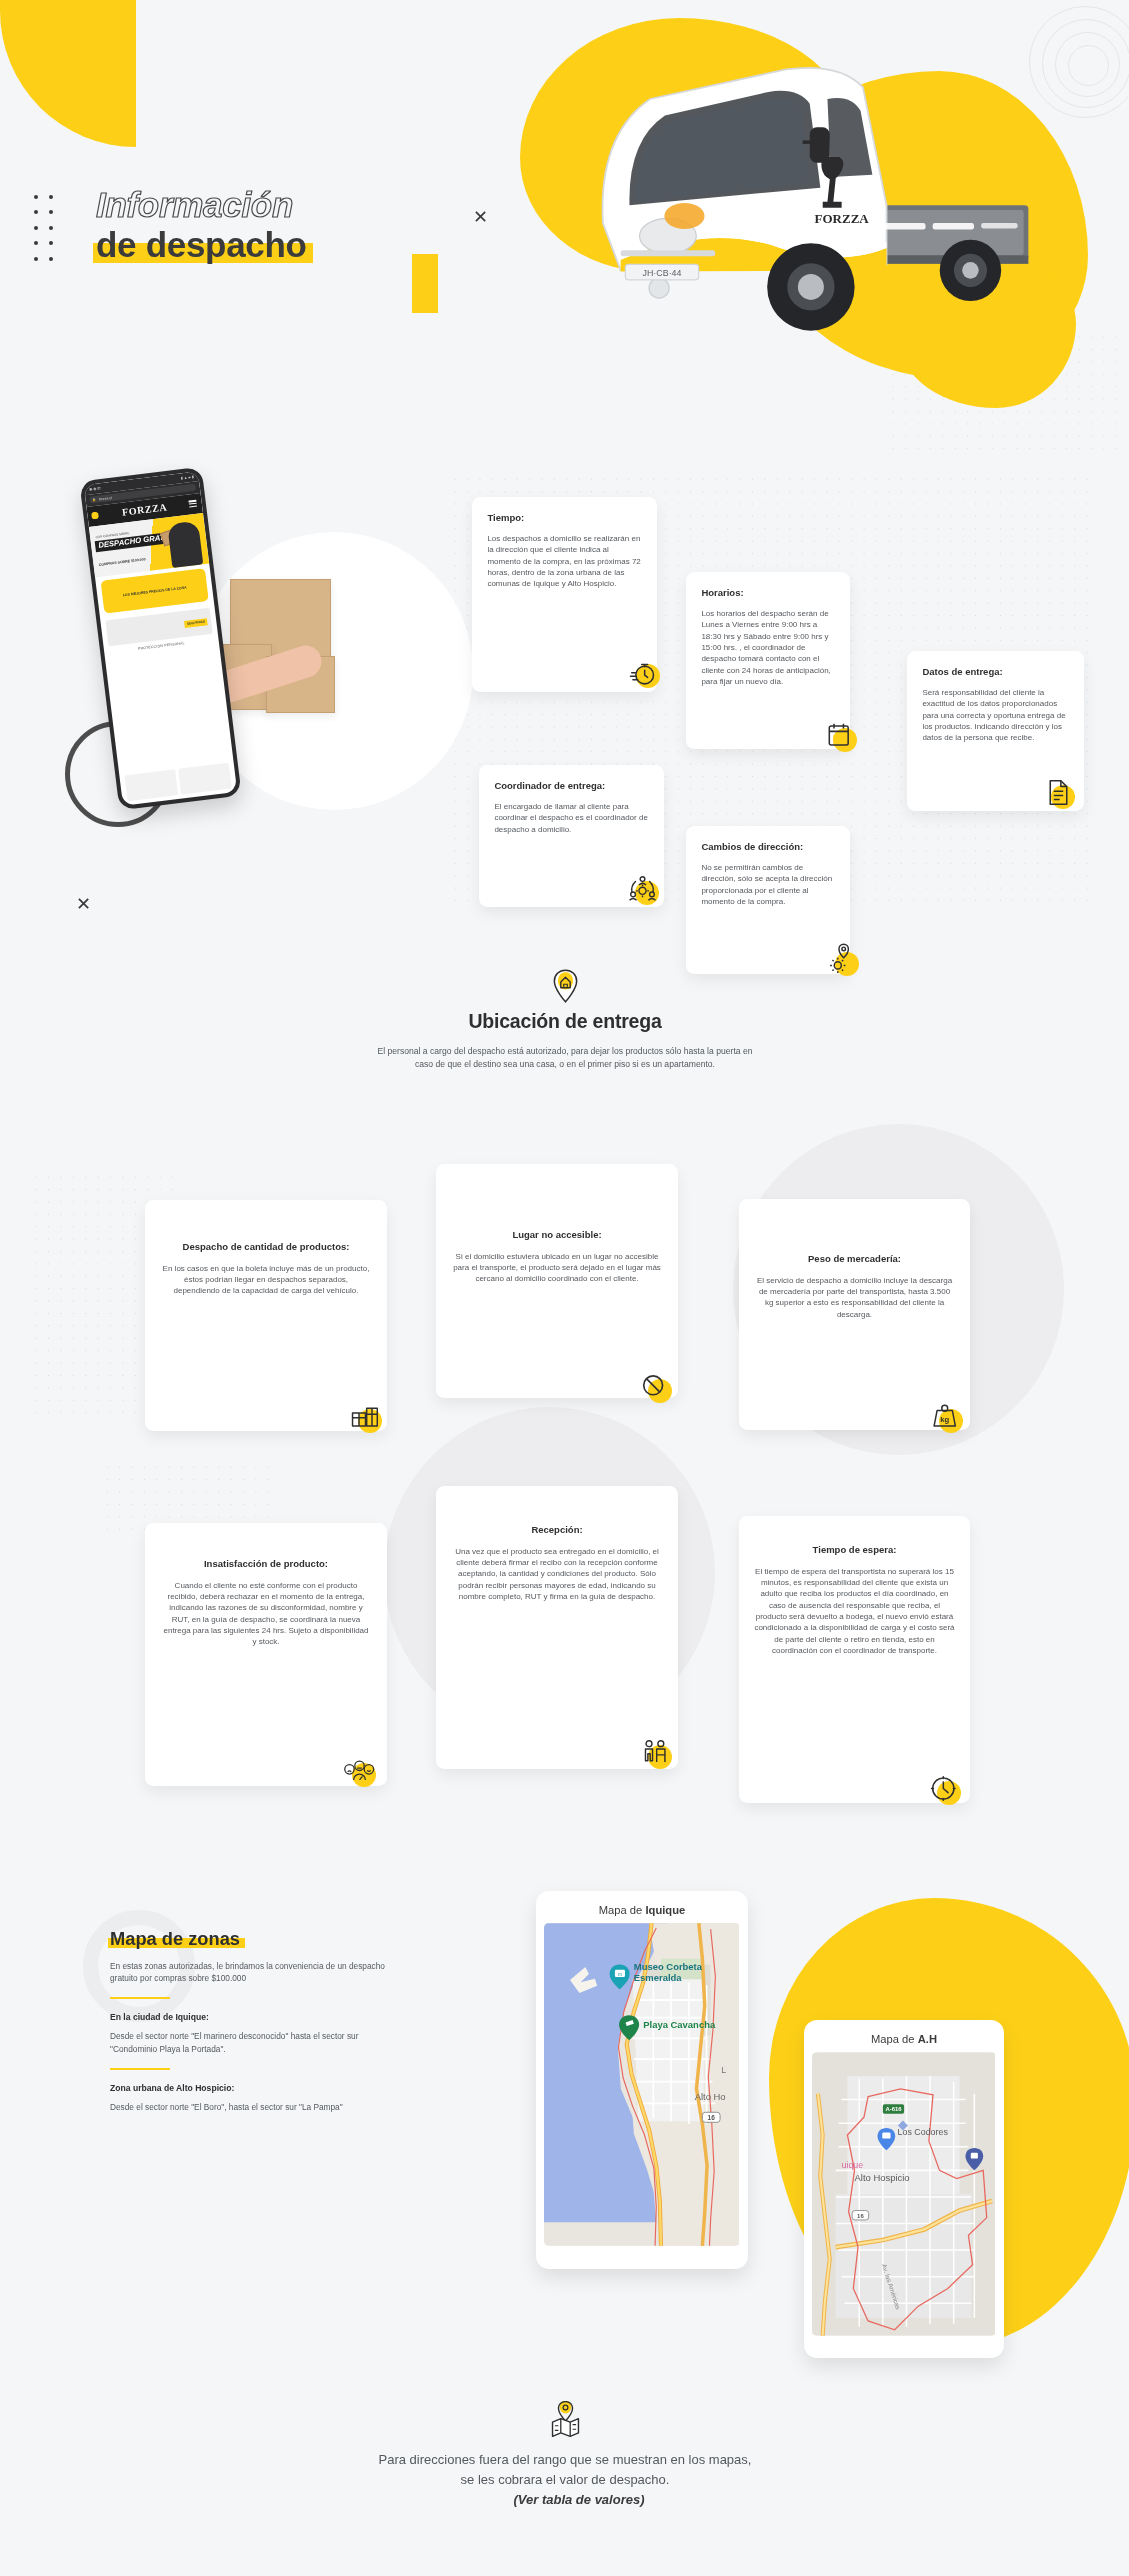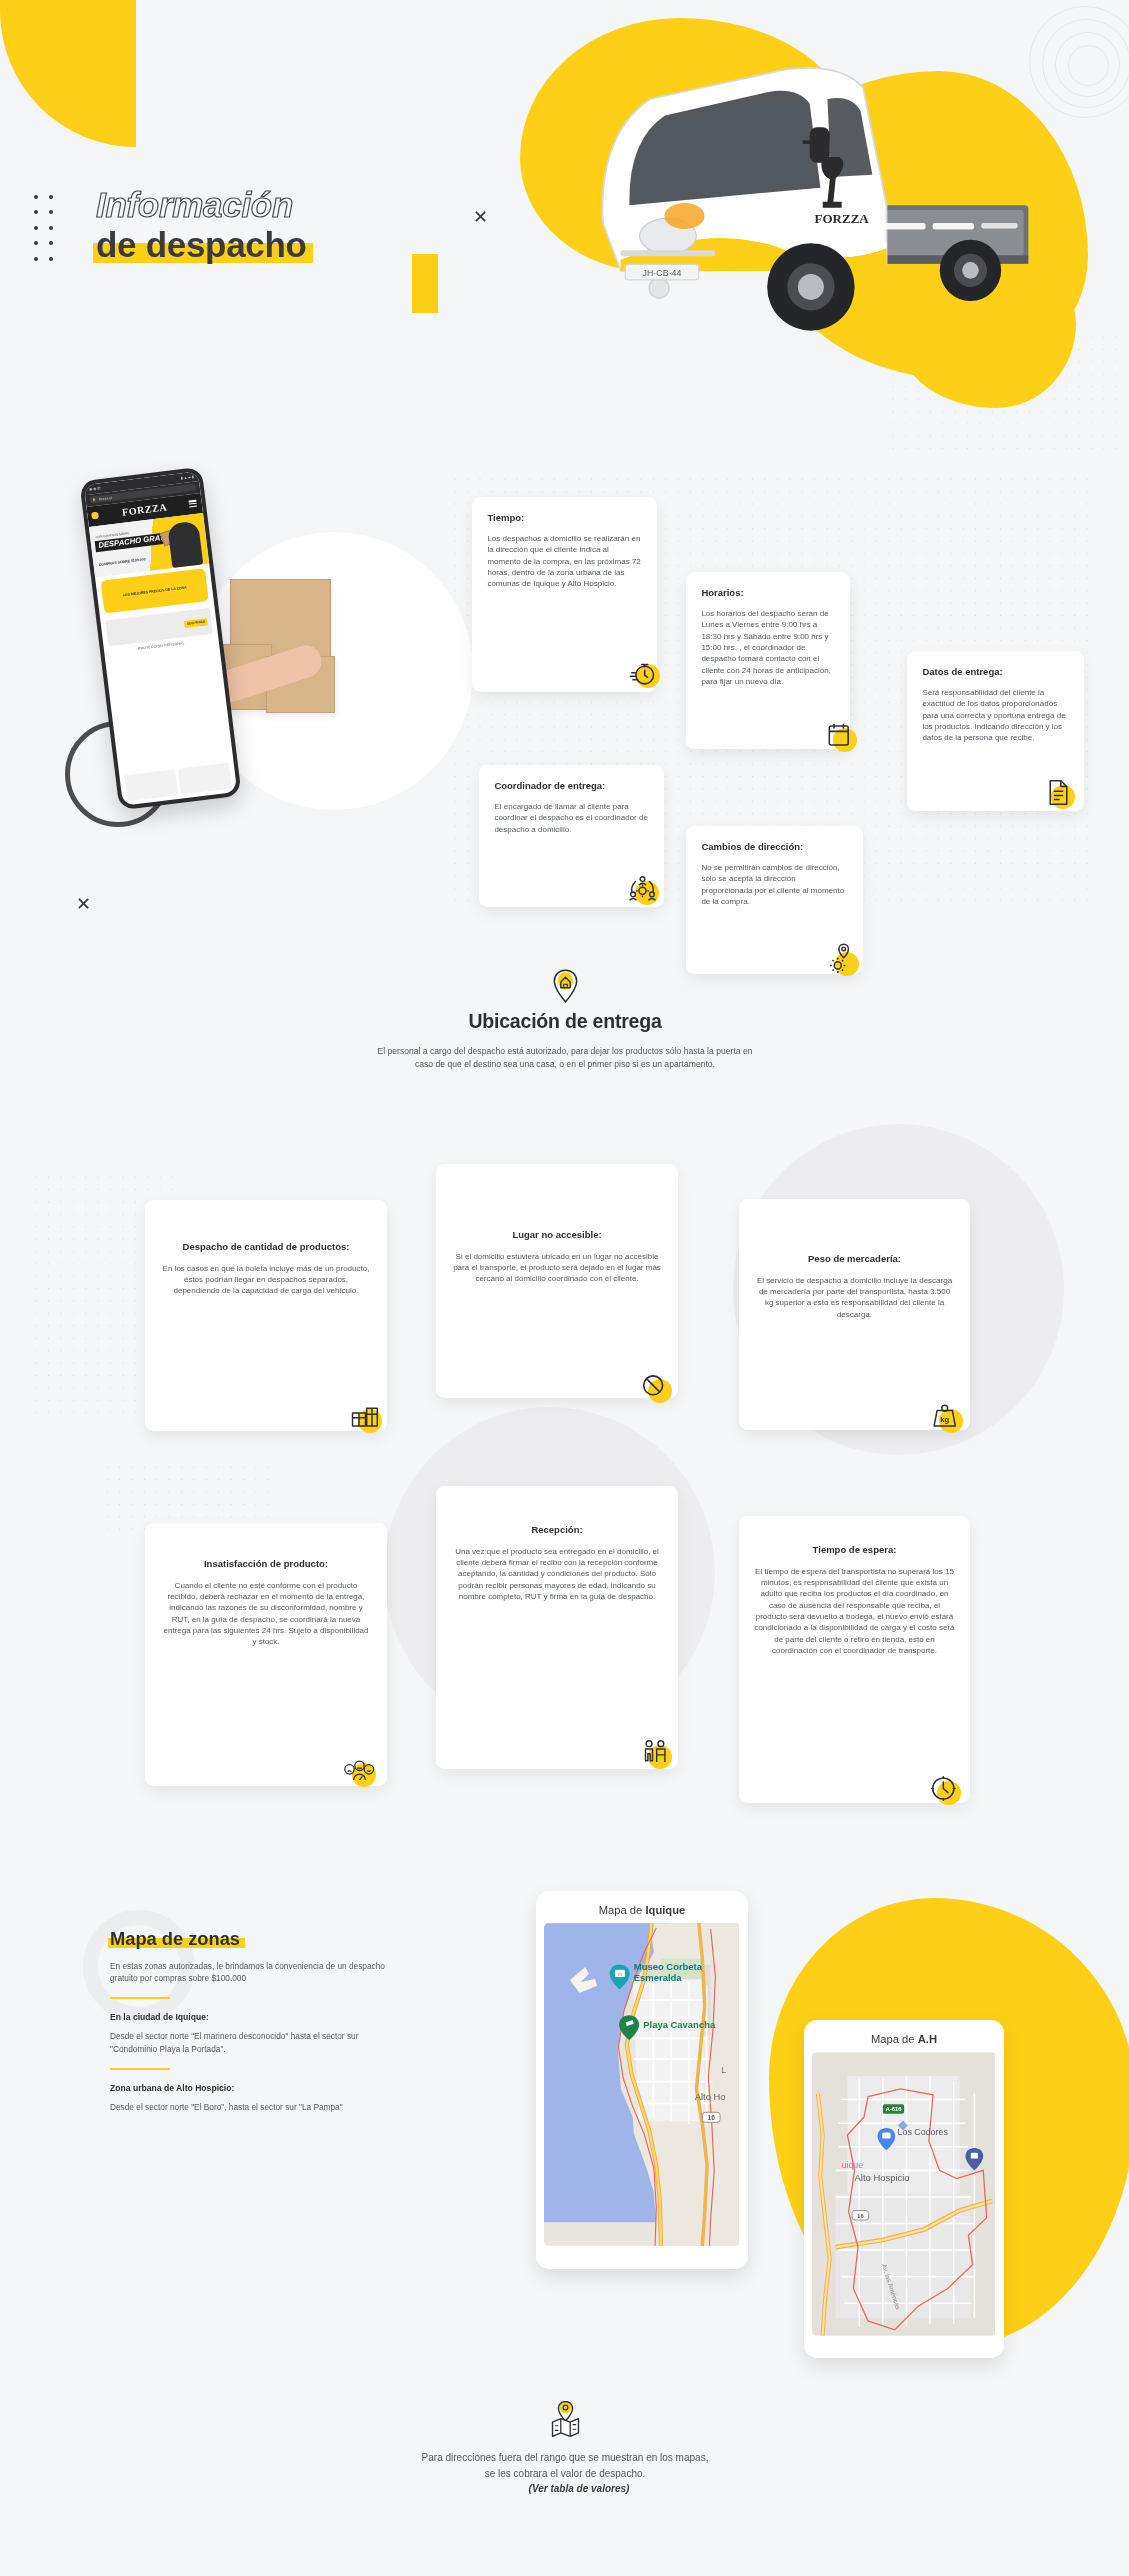--- a/index.html
+++ b/index.html
@@ -212,21 +212,21 @@
 
   .zonas-blob {
     position: absolute; left: 769px; top: 1898px; width: 367px; height: 449px;
     background: #fdd017; border-radius: 45% 55% 50% 50% / 40% 45% 55% 60%; z-index: 0;
   }
 
   
   .footer { position: absolute; left: 0; top: 2401px; width: 1130px; text-align: center; z-index: 5; }
   .footer .mapicon { margin: 0 auto 8.3px; width: 33px; height: 37px; }
   .footer h2 { font-size: 19.5px; font-weight: 700; color: #2f2f2f; }
-  .footer p { margin-top: 12px; font-size: 10px; line-height: 1.55; color: #54585d; }
+  .footer p { margin-top: 12px; font-size: 13px; line-height: 1.55; color: #54585d; }
   .footer .italic { font-style: italic; font-weight: 600; color: #3b3b3b; margin-left: 28px; }
 </style>
 </head>
 <body>
 
 <div class="quarter-tl"></div>
 <div class="rings" style="left:1005px;top:6px;width:124px;height:124px;">
   <span style="left:24px;top:0;width:112px;height:112px;"></span>
   <span style="left:37px;top:13px;width:89px;height:89px;"></span>
   <span style="left:50px;top:26px;width:65px;height:65px;"></span>
@@ -438,21 +438,21 @@
         <path d="M22 22q6-6 12 0"></path>
     <circle cx="12" cy="38" r="4"></circle>
         <path d="M6 48q6-6 12 0"></path>
     <circle cx="44" cy="38" r="4"></circle>
         <path d="M38 48q6-6 12 0"></path>
     <path d="M16 16q-8 8-6 18M40 16q8 8 6 18" stroke-linecap="round"></path>
   </g>
     </svg>
 </div>
 
-<div class="card" style="left:686px;top:826px;width:177px;height:148px;">
+<div class="card" style="left:686px;top:826px;width:164px;height:148px;">
   <h3>Cambios de dirección:</h3>
   <p>No se permitirán cambios de dirección, sólo se acepta la dirección proporcionada por el cliente al momento de la compra.</p>
 </div>
 <div class="badge" style="left:826px;top:943px;">
   <div class="pill"></div>
   <svg viewBox="0 0 56 56">
       <g fill="none" stroke="#2f2f2f" stroke-width="2.5">
     <path d="M22 10a8 8 0 0 1 16 0c0 7-8 15-8 15s-8-8-8-15z"></path>
         <circle cx="30" cy="10" r="3"></circle>
     <circle cx="20" cy="38" r="6"></circle>

